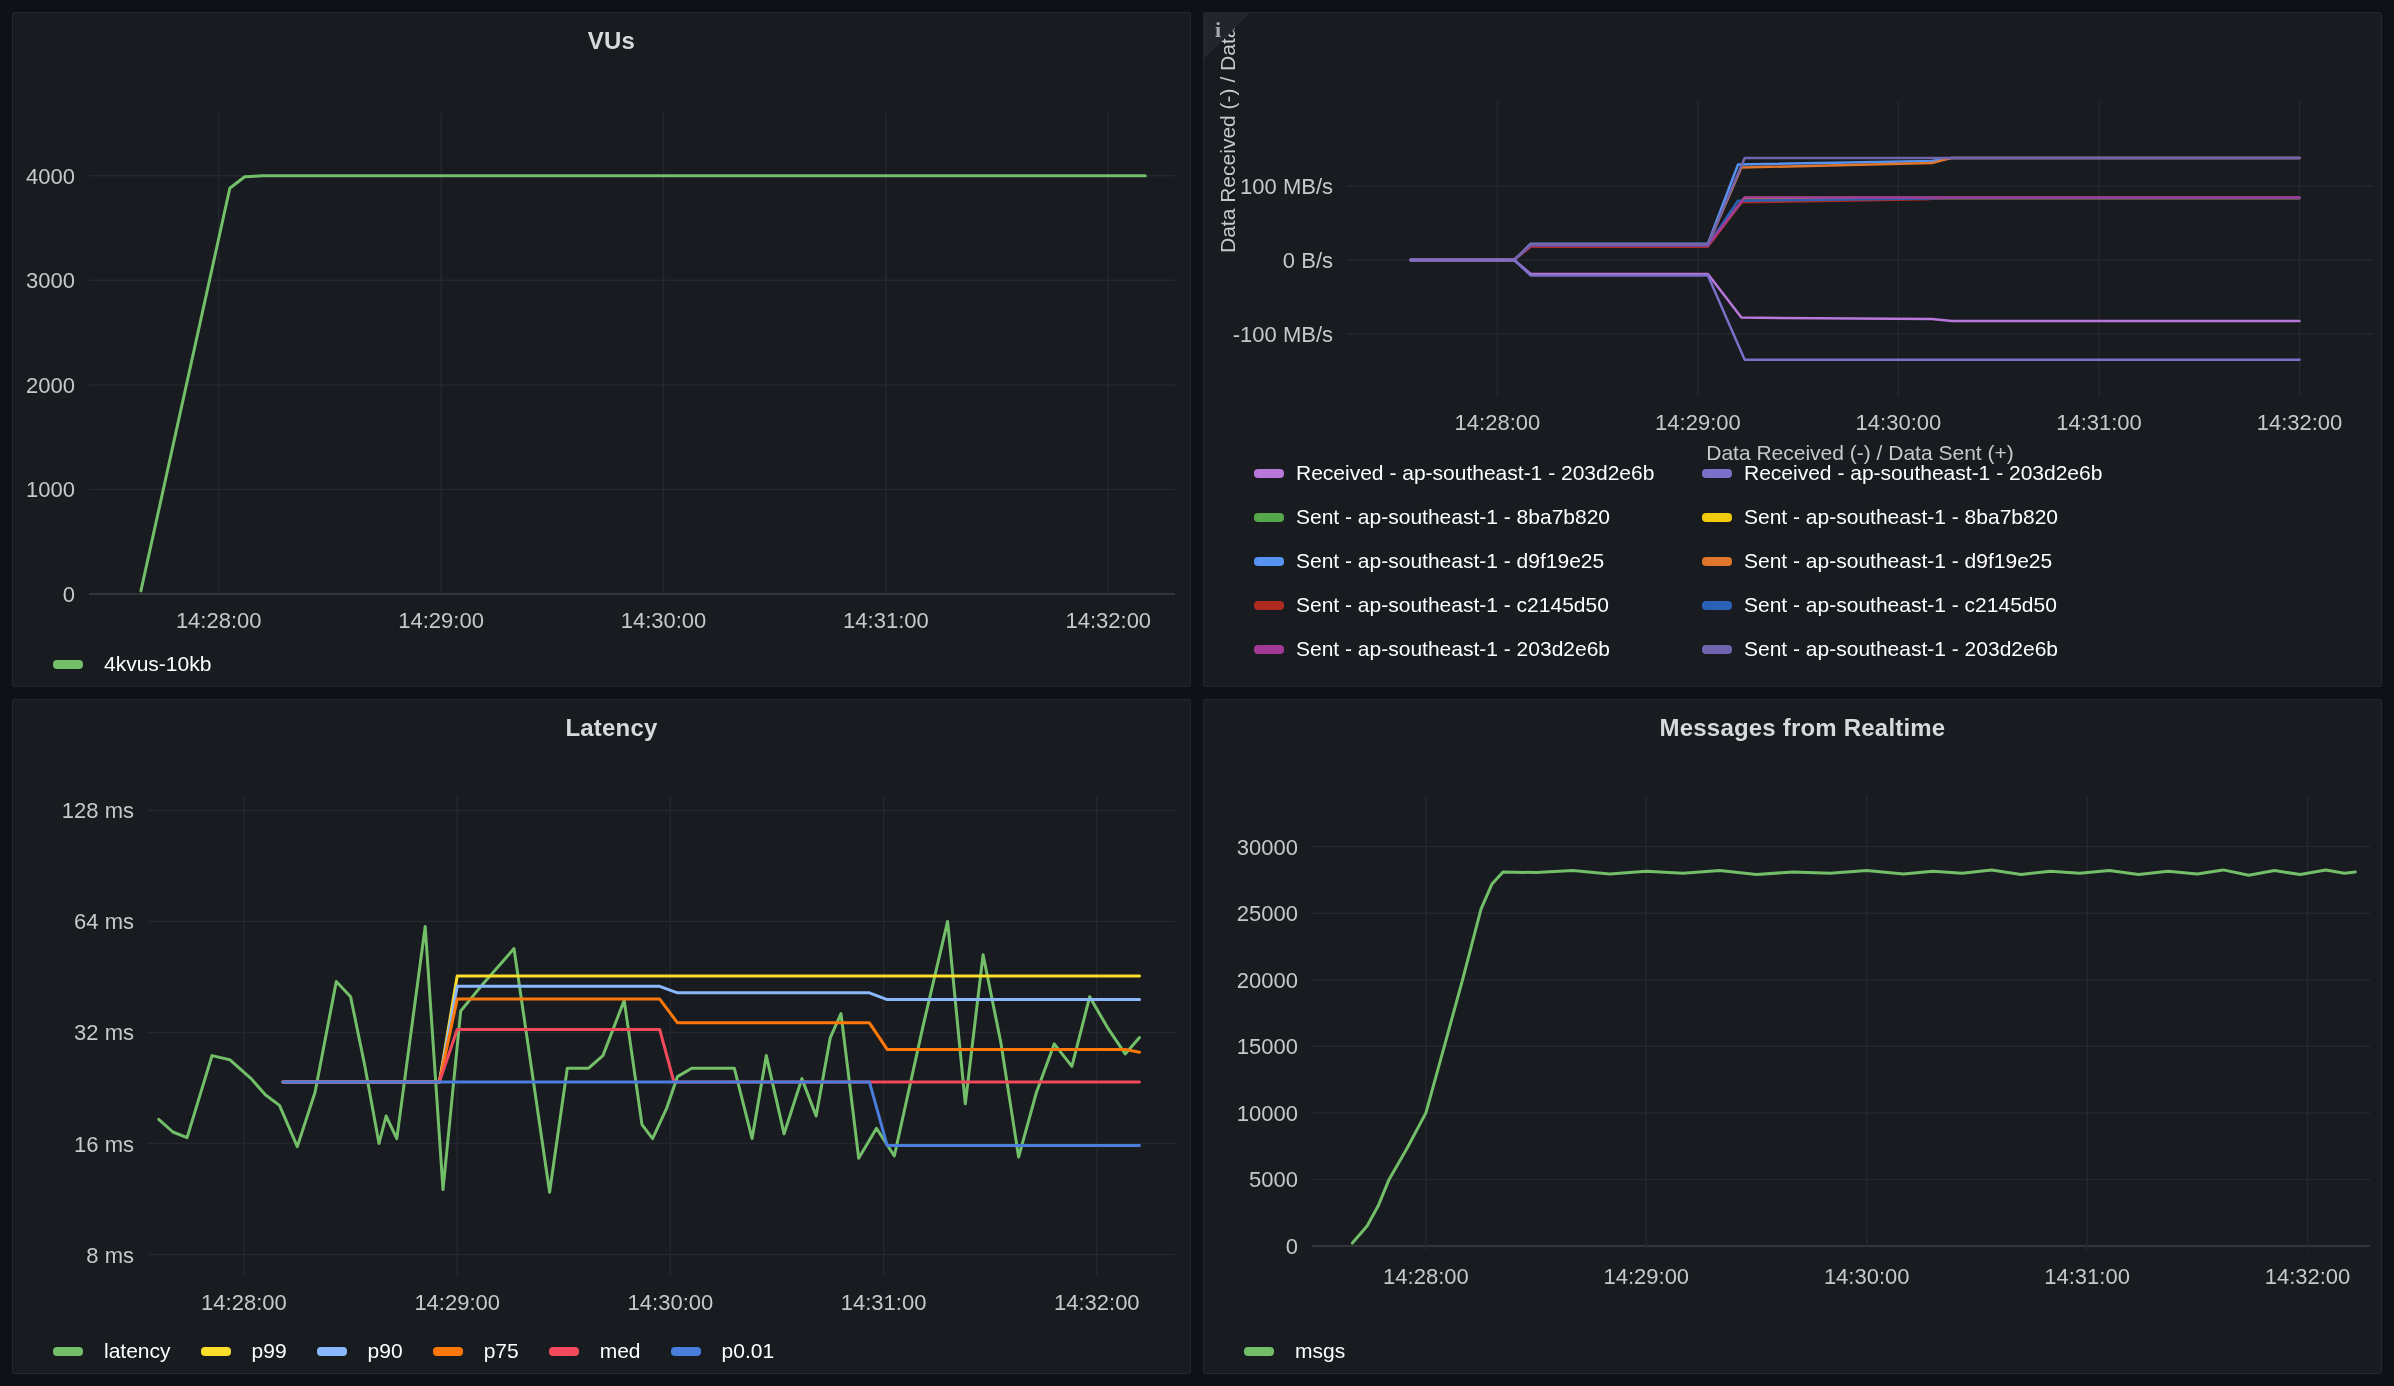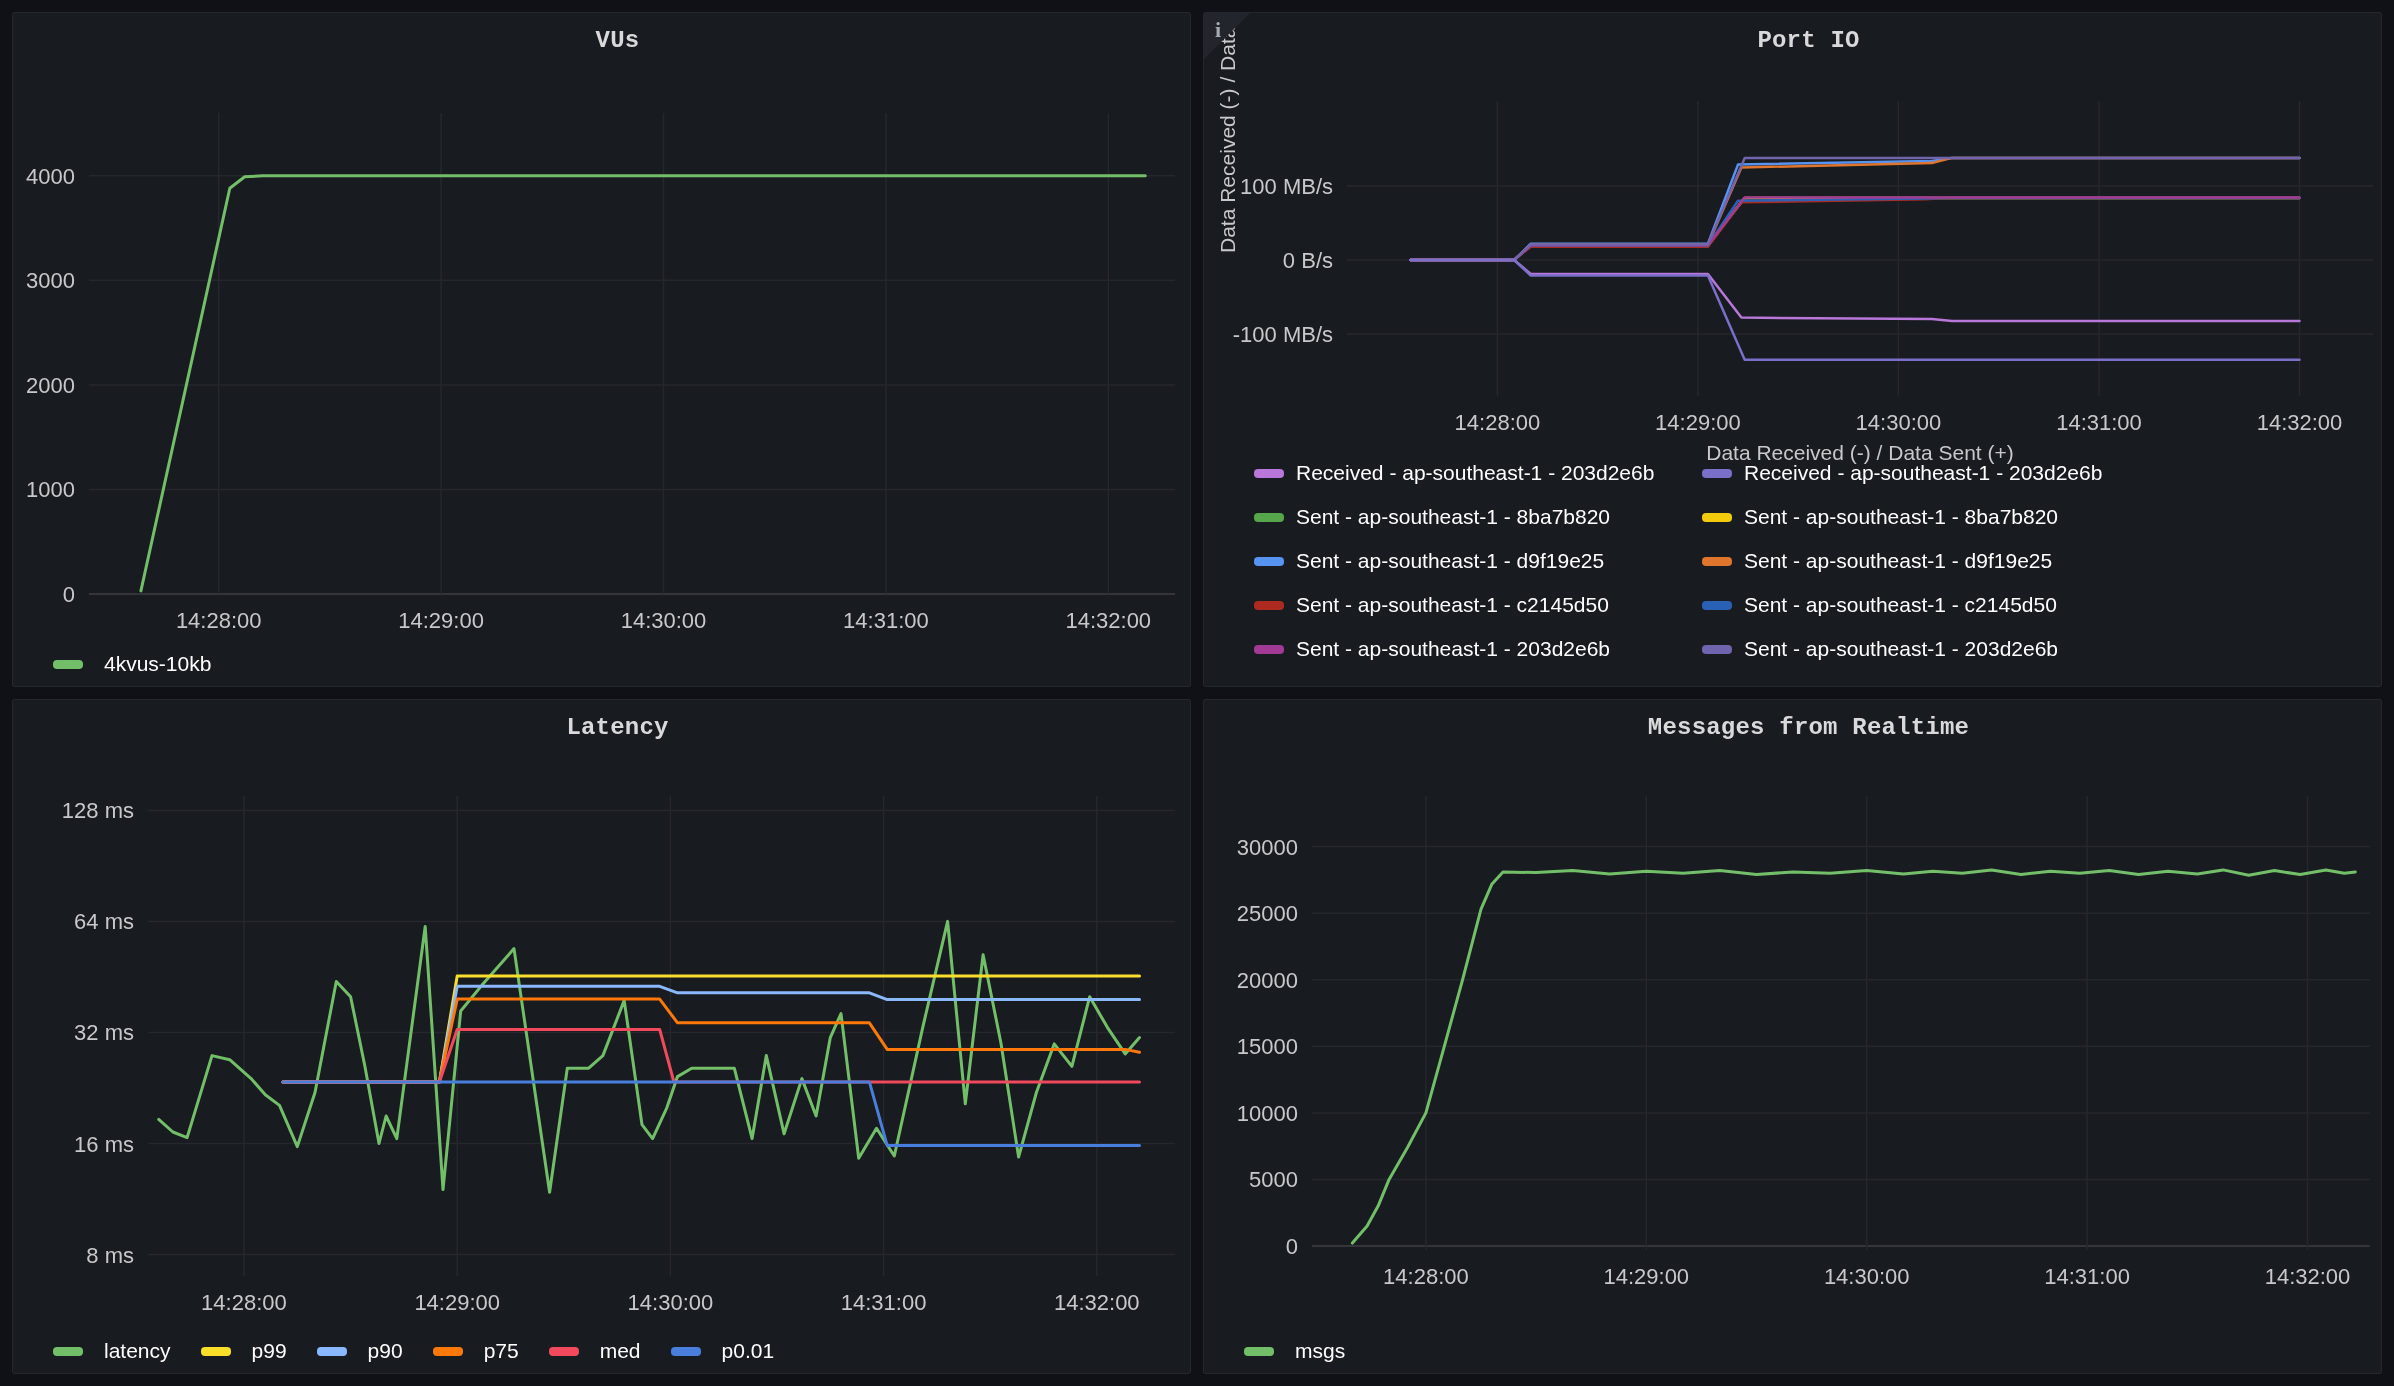--- a/index.html
+++ b/index.html
@@ -1,19 +1,19 @@
 <!DOCTYPE html>
 <html><head>
 <meta charset="utf-8">
 <style>
   html,body{margin:0;padding:0;background:#0f1117;}
   body{width:2394px;height:1386px;font-family:"Liberation Sans",sans-serif;overflow:hidden;}
   .grid{display:grid;grid-template-columns:1fr 1fr;grid-template-rows:1fr 1fr;gap:12px;padding:12px;width:2370px;height:1362px;}
   .panel{position:relative;background:#181b1f;border:1px solid rgba(204,204,220,0.07);border-radius:3px;overflow:hidden;}
-  .panel-title{position:absolute;top:14px;left:16px;width:100%;text-align:center;font-size:24px;font-weight:700;color:#d8d9da;letter-spacing:.2px;z-index:3;font-family:Liberation Mono, monospace;}
+  .panel-title{position:absolute;top:14px;left:10px;width:100%;text-align:center;font-size:24px;font-weight:700;color:#d8d9da;letter-spacing:.2px;z-index:3;}
   .chart{position:absolute;inset:0;z-index:1;}
   .chart svg{font-family:"Liberation Sans",sans-serif;}
   .legend{z-index:3;}
   .legend-inline{position:absolute;left:40px;bottom:10px;display:flex;align-items:center;gap:30px;flex-wrap:nowrap;}
   .lg-item{display:flex;align-items:center;gap:21px;cursor:pointer;}
   .lg-marker{display:inline-block;width:30px;height:9px;border-radius:4px;flex:0 0 auto;}
   .lg-label{font-size:21px;color:#ffffff;white-space:nowrap;text-align:center;}
   .legend-grid{position:absolute;left:50px;right:12px;top:452px;bottom:2px;overflow:hidden;}
   .lg-inner{display:grid;grid-template-columns:448px 1fr;margin-top:-14px;}
   .legend-grid .lg-item{height:44px;gap:12px;}
@@ -85,21 +85,20 @@
           <polyline points="206.5,247.0 310.1,247.0 326.8,231.4 503.9,231.4 540.7,184.9 1095.5,184.9" fill="none" stroke="#f2cc0c" stroke-width="2.5" stroke-linejoin="round" stroke-linecap="round"></polyline>
           <polyline points="206.5,247.0 310.1,247.0 326.8,230.7 503.9,230.7 534.0,151.6 727.9,147.9 747.9,144.9 1095.5,144.9" fill="none" stroke="#5794f2" stroke-width="2.5" stroke-linejoin="round" stroke-linecap="round"></polyline>
           <polyline points="206.5,247.0 310.1,247.0 326.8,231.8 503.9,231.8 537.4,154.5 727.9,150.1 747.9,144.9 1095.5,144.9" fill="none" stroke="#e0752d" stroke-width="2.5" stroke-linejoin="round" stroke-linecap="round"></polyline>
           <polyline points="206.5,247.0 310.1,247.0 326.8,233.7 503.9,233.7 537.4,189.3 721.2,186.3 741.2,184.9 1095.5,184.9" fill="none" stroke="#ad2a21" stroke-width="2.5" stroke-linejoin="round" stroke-linecap="round"></polyline>
           <polyline points="206.5,247.0 310.1,247.0 326.8,232.5 503.9,232.5 534.0,187.8 721.2,185.6 741.2,184.9 1095.5,184.9" fill="none" stroke="#2861b5" stroke-width="2.5" stroke-linejoin="round" stroke-linecap="round"></polyline>
           <polyline points="206.5,247.0 310.1,247.0 326.8,232.2 503.9,232.2 540.7,184.5 1095.5,184.5" fill="none" stroke="#a23a95" stroke-width="2.5" stroke-linejoin="round" stroke-linecap="round"></polyline>
           <polyline points="206.5,247.0 310.1,247.0 326.8,231.4 503.9,231.4 540.7,144.9 1095.5,144.9" fill="none" stroke="#6f64ad" stroke-width="2.5" stroke-linejoin="round" stroke-linecap="round"></polyline>
           <polyline points="206.5,247.0 310.1,247.0 326.8,261.0 503.9,261.0 537.4,304.6 727.9,306.1 747.9,308.0 1095.5,308.0" fill="none" stroke="#b877d9" stroke-width="2.5" stroke-linejoin="round" stroke-linecap="round"></polyline>
           <polyline points="206.5,247.0 310.1,247.0 326.8,262.5 503.9,262.5 540.7,346.8 1095.5,346.8" fill="none" stroke="#7a6fc9" stroke-width="2.5" stroke-linejoin="round" stroke-linecap="round"></polyline>
         </svg></div>
-    <div class="panel-title">Port IO</div>
     <div class="ylabel-anchor">
       <span class="ylabel">Data Received (-) / Data Sent (+)</span>
     </div>
     <div class="xlabel">Data Received (-) / Data Sent (+)</div>
     <div class="legend legend-grid">
       <div class="lg-inner">
           <div class="lg-item">
             <span class="lg-marker" style="background: rgb(184, 119, 217);"></span>
             <span class="lg-label">Received - ap-southeast-1 - 203d2e6b</span>
           </div>

